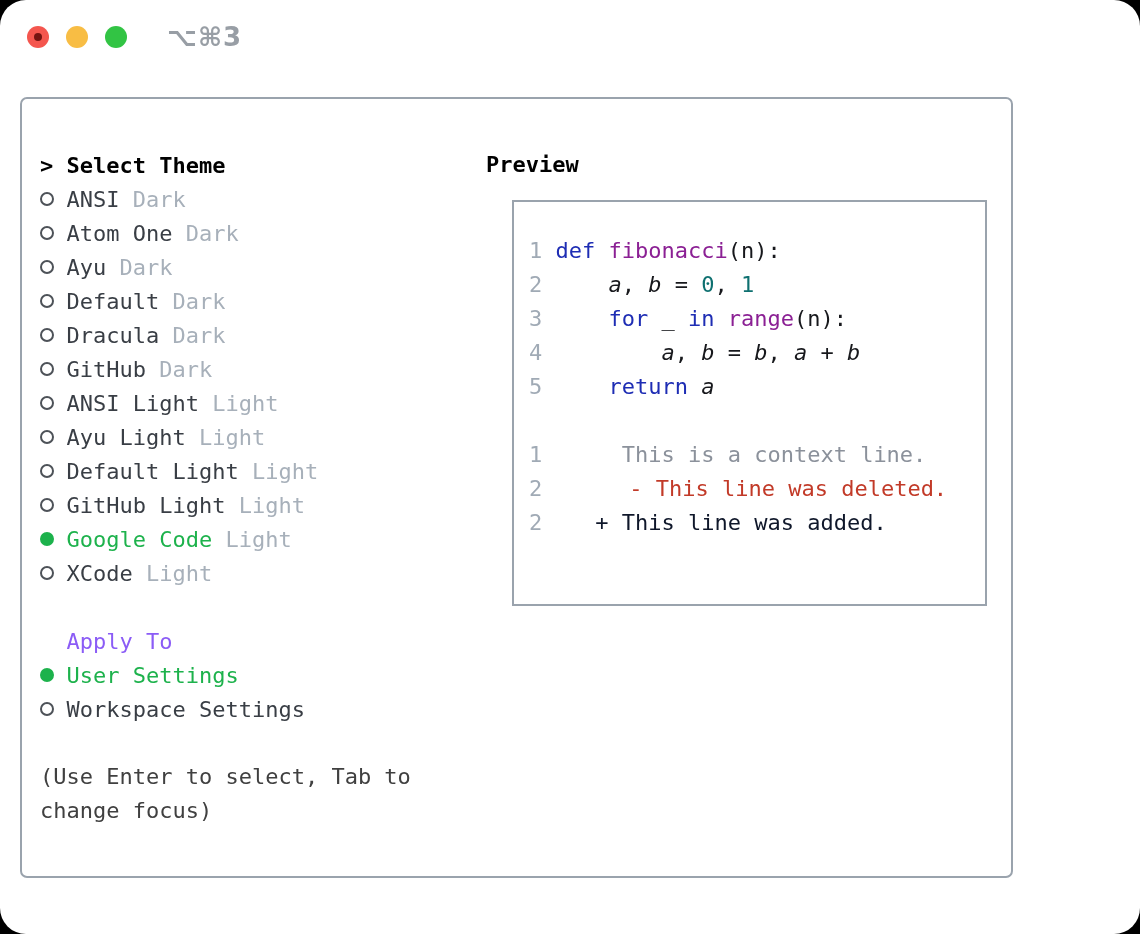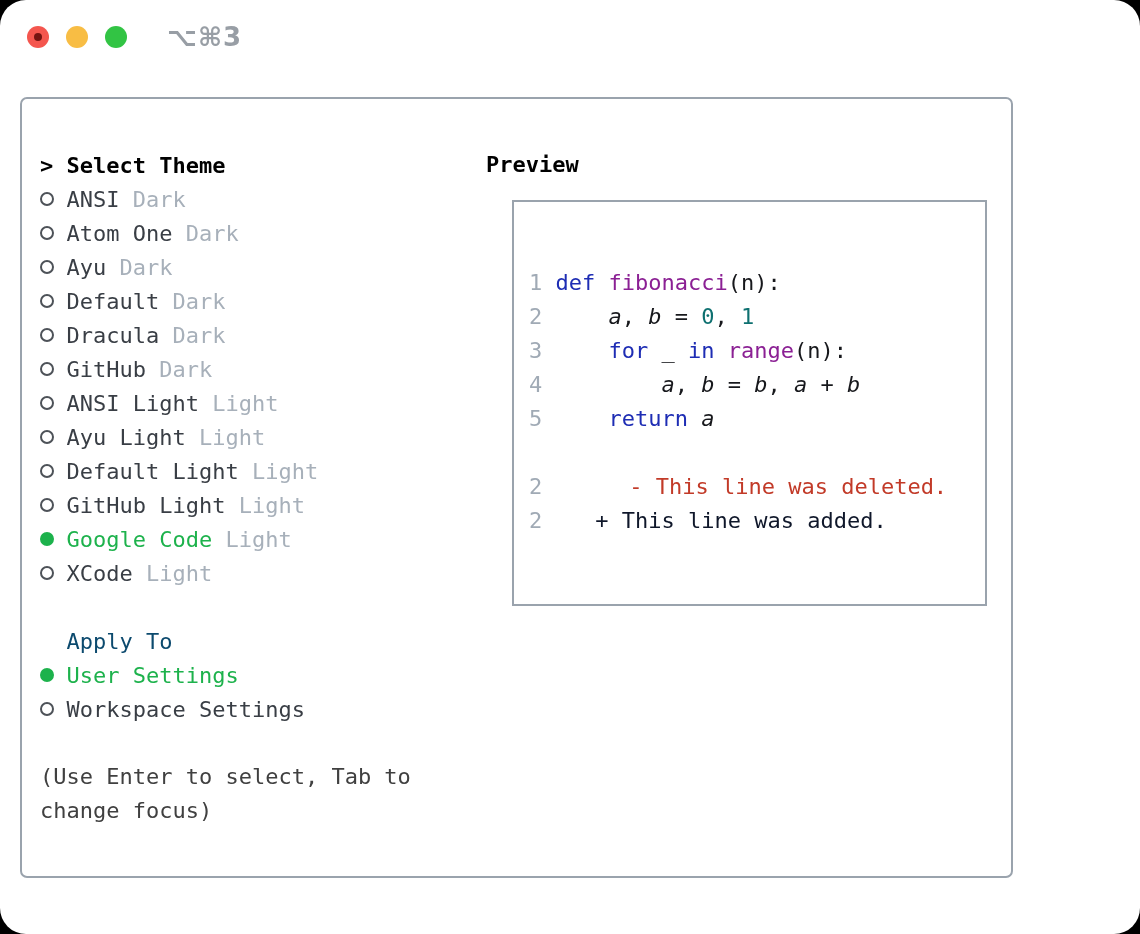--- a/index.html
+++ b/index.html
@@ -26,31 +26,31 @@
     position:absolute;left:20px;top:97px;width:993px;height:781px;
     border:2px solid #9aa3ad;border-radius:7px;box-sizing:border-box;
   }
   .left-col{position:absolute;left:18px;top:49px;}
   .row{display:flex;align-items:center;height:34px;white-space:pre;}
   .marker{width:26.5px;display:flex;align-items:center;flex:0 0 26.5px;}
   .prompt-char{font-weight:bold;color:#000;}
   .radio{width:14px;height:14px;border:2px solid #4d5258;border-radius:50%;box-sizing:border-box;}
   .radio.sel{background:#1db24c;border-color:#1db24c;}
   .list-title{font-weight:bold;color:#000;}
-  .sub-title{color:#0c4a6e;}
+  .sub-title{color:#8b5cf6;}
   .name{color:#393e45;margin-right:13.25px;}
   .name.sel{color:#1db24c;}
   .variant{color:#a7b0ba;}
   .spacer{height:34px;}
   .hint{color:#404040;line-height:34px;white-space:pre-line;}
   
   .preview-title{position:absolute;left:464px;top:49px;height:34px;line-height:34px;font-weight:bold;color:#000;}
   .preview-box{
     position:absolute;left:490px;top:101px;width:475px;height:406px;
-    border:2px solid #9aa3ad;box-sizing:border-box;padding:64px 0 0 15px;overflow:hidden;
+    border:2px solid #9aa3ad;box-sizing:border-box;padding:32px 0 0 15px;overflow:hidden;
   }
   .code-line{min-height:34px;height:34px;line-height:34px;white-space:pre;}
   .tok-num{color:#a0aab5;}
   .tok-kw{color:#1e2db4;}
   .tok-fn{color:#8b2094;}
   .tok-lit{color:#0e7070;}
   .tok-plain{color:#17181c;}
   .tok-var{color:#17181c;font-style:italic;}
   .tok-ctx{color:#8b919b;}
   .tok-del{color:#c23a28;margin-left:34px;}
@@ -114,19 +114,20 @@
     <div class="preview-title">Preview</div>
 
     <div class="preview-box">
       <div>
           <div class="code-line"><span class="tok-num">1 </span><span class="tok-kw">def</span><span class="tok-plain"> </span><span class="tok-fn">fibonacci</span><span class="tok-plain">(n):</span></div>
           <div class="code-line"><span class="tok-num">2 </span><span class="tok-plain">    </span><span class="tok-var">a</span><span class="tok-plain">, </span><span class="tok-var">b</span><span class="tok-plain"> = </span><span class="tok-lit">0</span><span class="tok-plain">, </span><span class="tok-lit">1</span></div>
           <div class="code-line"><span class="tok-num">3 </span><span class="tok-plain">    </span><span class="tok-kw">for</span><span class="tok-plain"> _ </span><span class="tok-kw">in</span><span class="tok-plain"> </span><span class="tok-fn">range</span><span class="tok-plain">(n):</span></div>
           <div class="code-line"><span class="tok-num">4 </span><span class="tok-plain">        </span><span class="tok-var">a</span><span class="tok-plain">, </span><span class="tok-var">b</span><span class="tok-plain"> = </span><span class="tok-var">b</span><span class="tok-plain">, </span><span class="tok-var">a</span><span class="tok-plain"> + </span><span class="tok-var">b</span></div>
           <div class="code-line"><span class="tok-num">5 </span><span class="tok-plain">    </span><span class="tok-kw">return</span><span class="tok-plain"> </span><span class="tok-var">a</span></div>
           <div class="code-line"></div>
+          <div class="code-line"><span class="tok-num">1</span><span class="tok-ctx">      This is a context line.</span></div>
           <div class="code-line"><span class="tok-num">2</span><span class="tok-plain">    </span><span class="tok-del">- This line was deleted.</span></div>
           <div class="code-line"><span class="tok-num">2</span><span class="tok-plain">    </span><span class="tok-add">+ This line was added.</span></div>
         </div>
     </div>
 
   </div>
 </div>
 
 </body></html>

